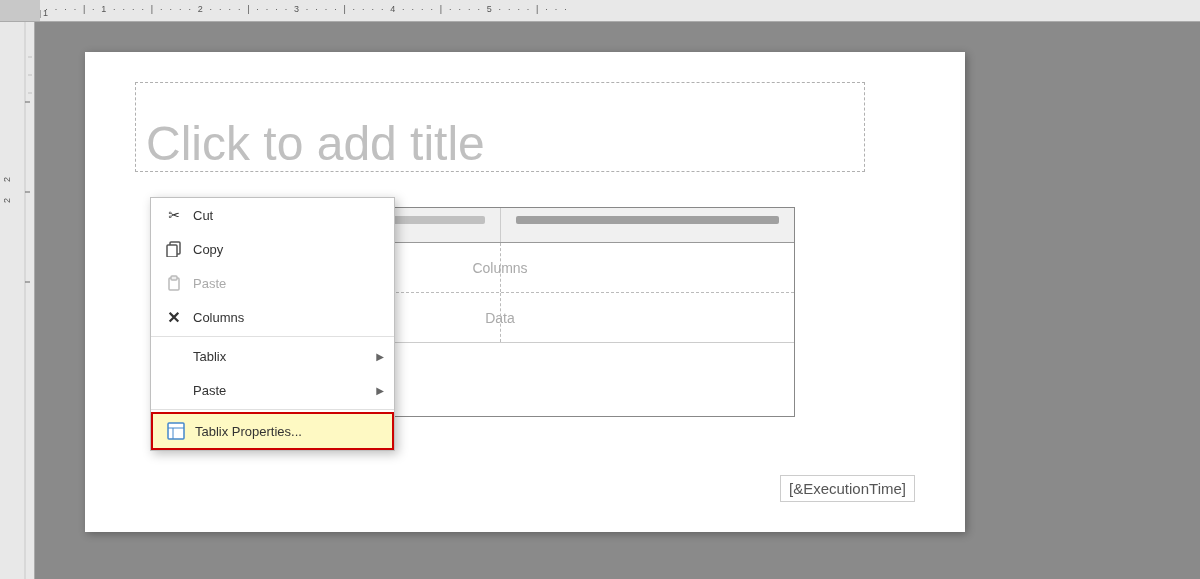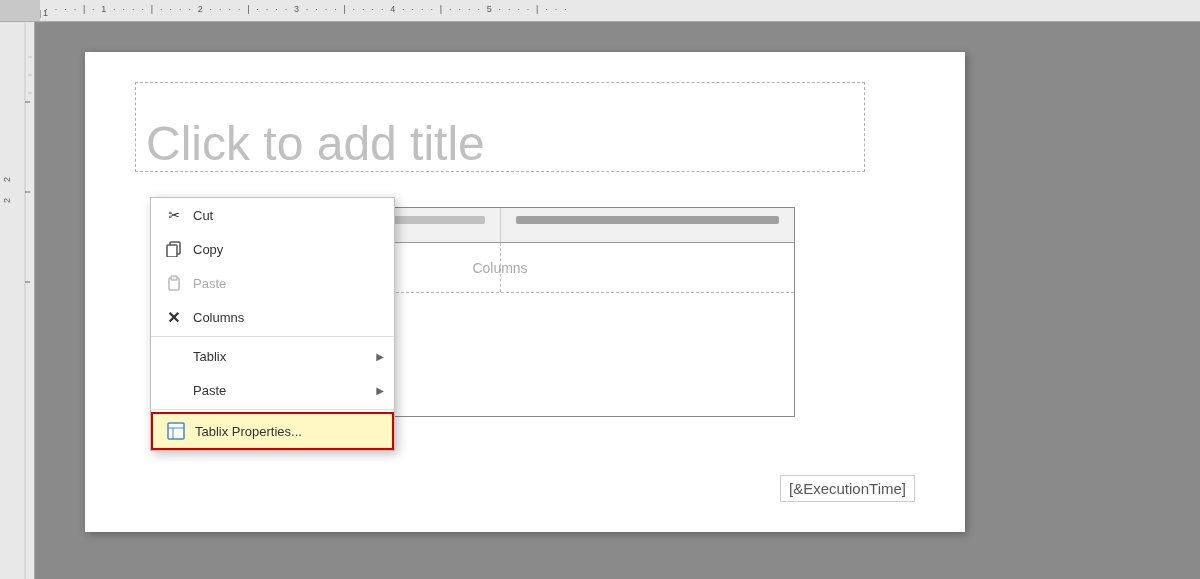--- a/index.html
+++ b/index.html
@@ -292,20 +292,23 @@
           </div>
           <div class="table-header-cell">
             <div class="table-header-bar" style="background-color:#a0a0a0;"></div>
           </div>
         </div>
 
         <div class="table-columns-row">
           <span>Columns</span>
         </div>
 
+        <div class="table-data-row">
+          <span>Data</span>
+        </div>
       </div>
     </div>
 
     <div class="execution-time">
       <span>[&amp;ExecutionTime]</span>
     </div>
 
   </div>
 
   <div class="context-menu">

